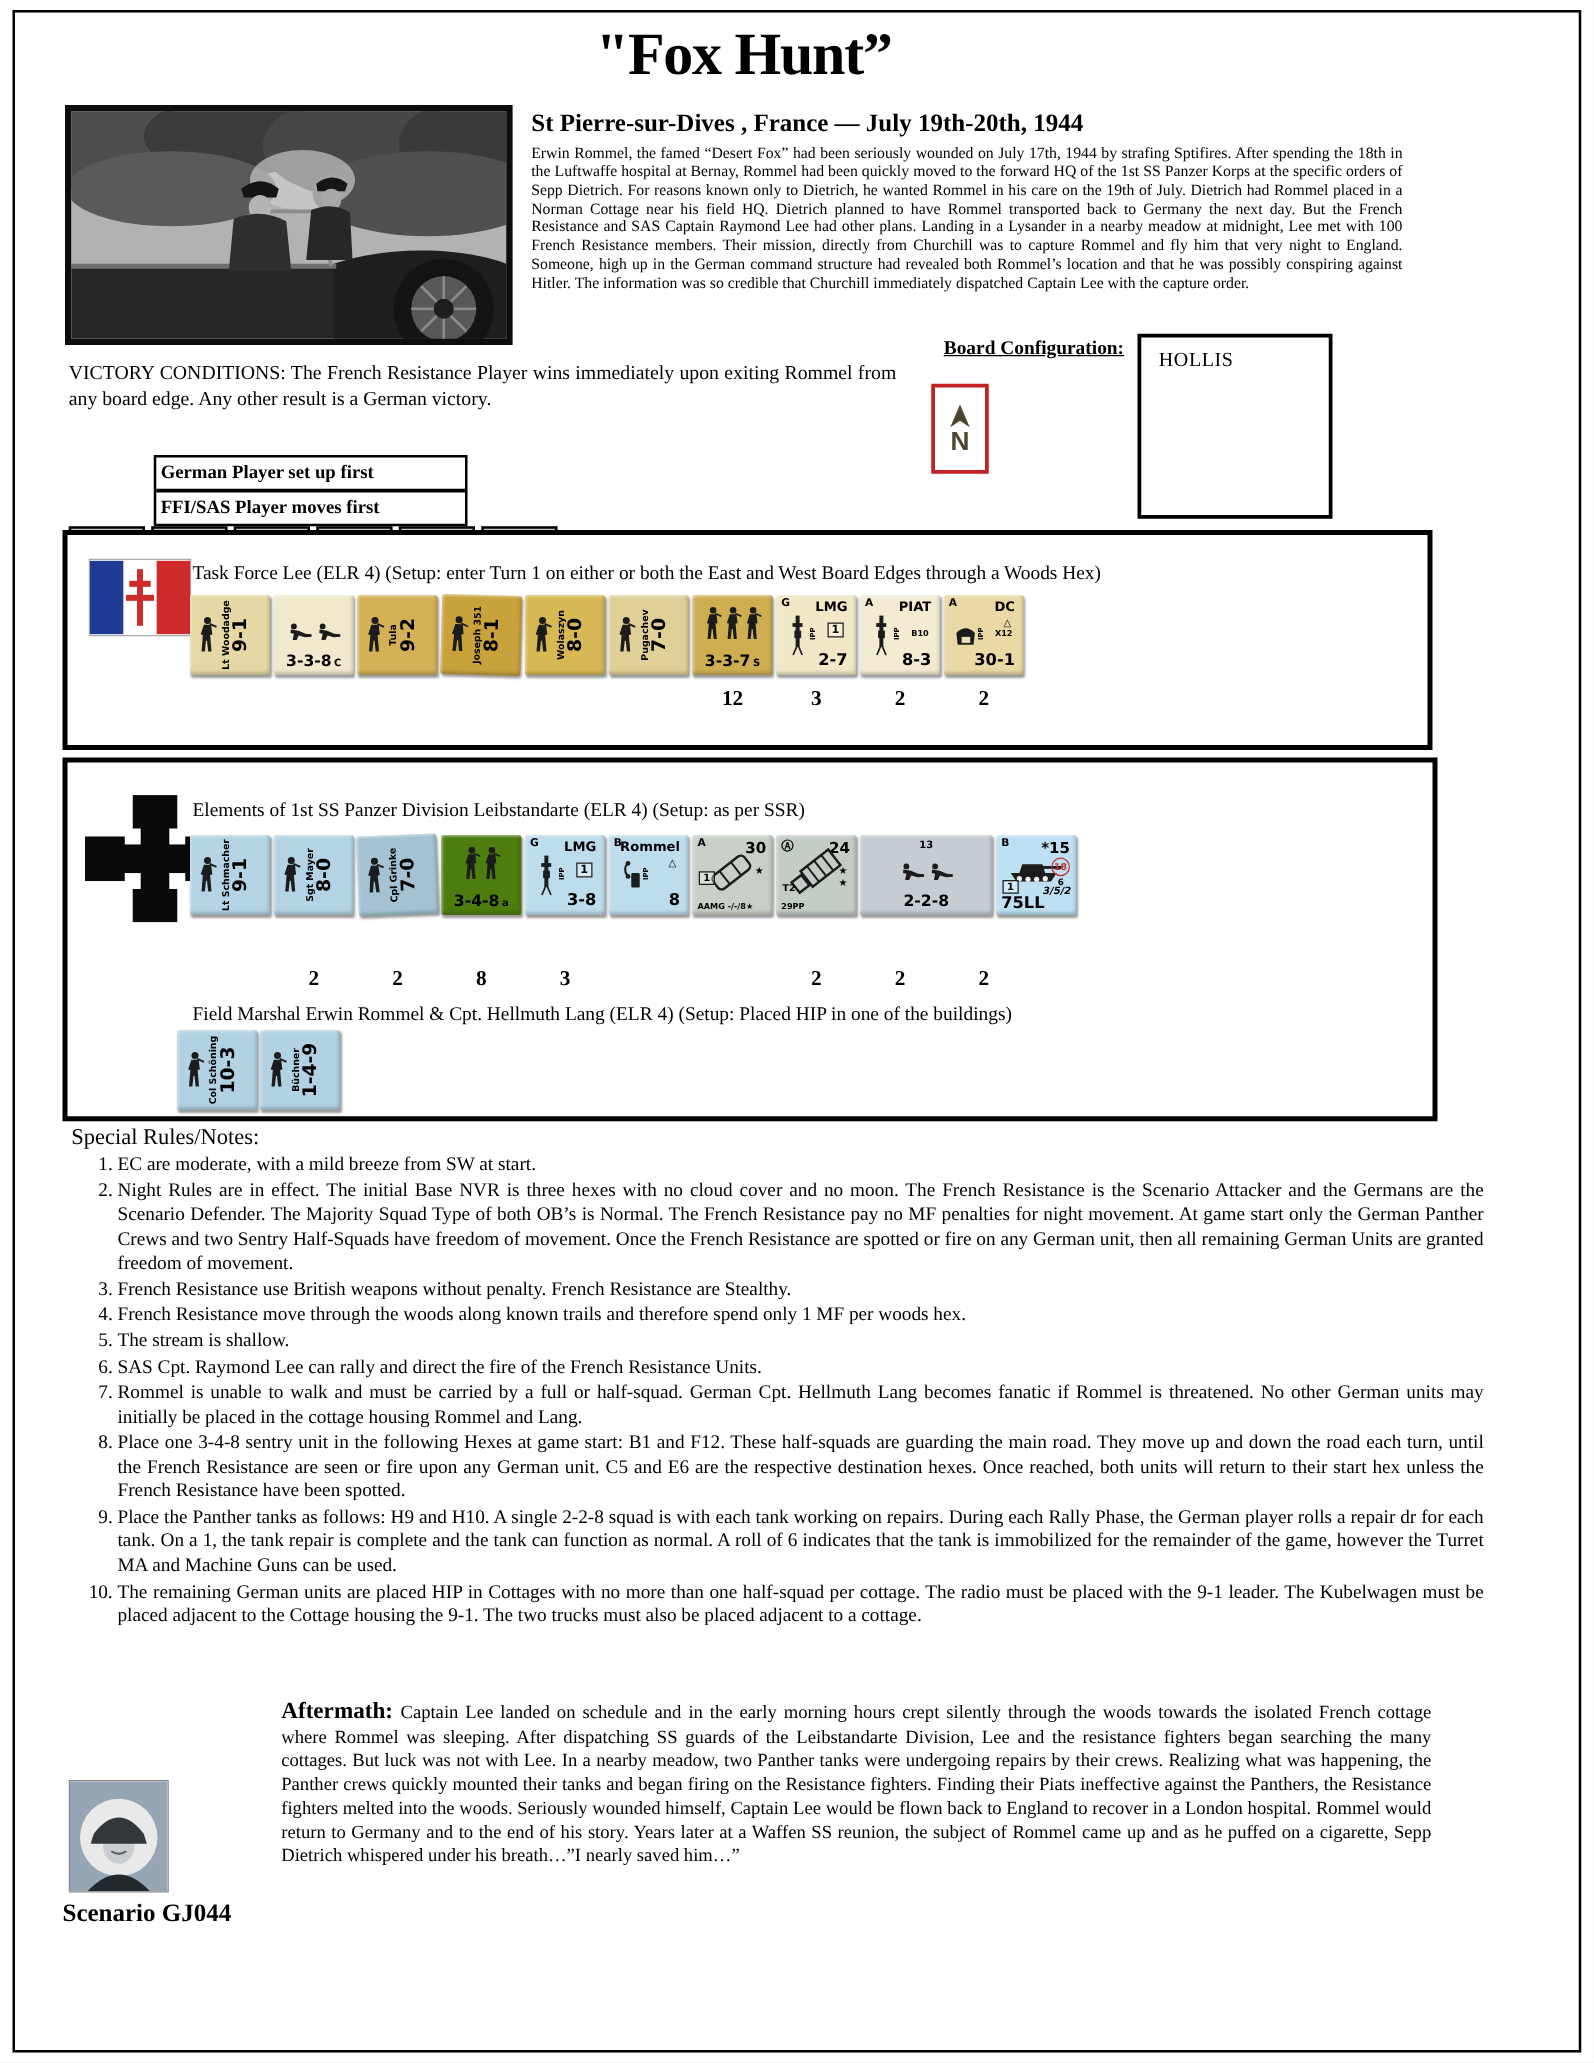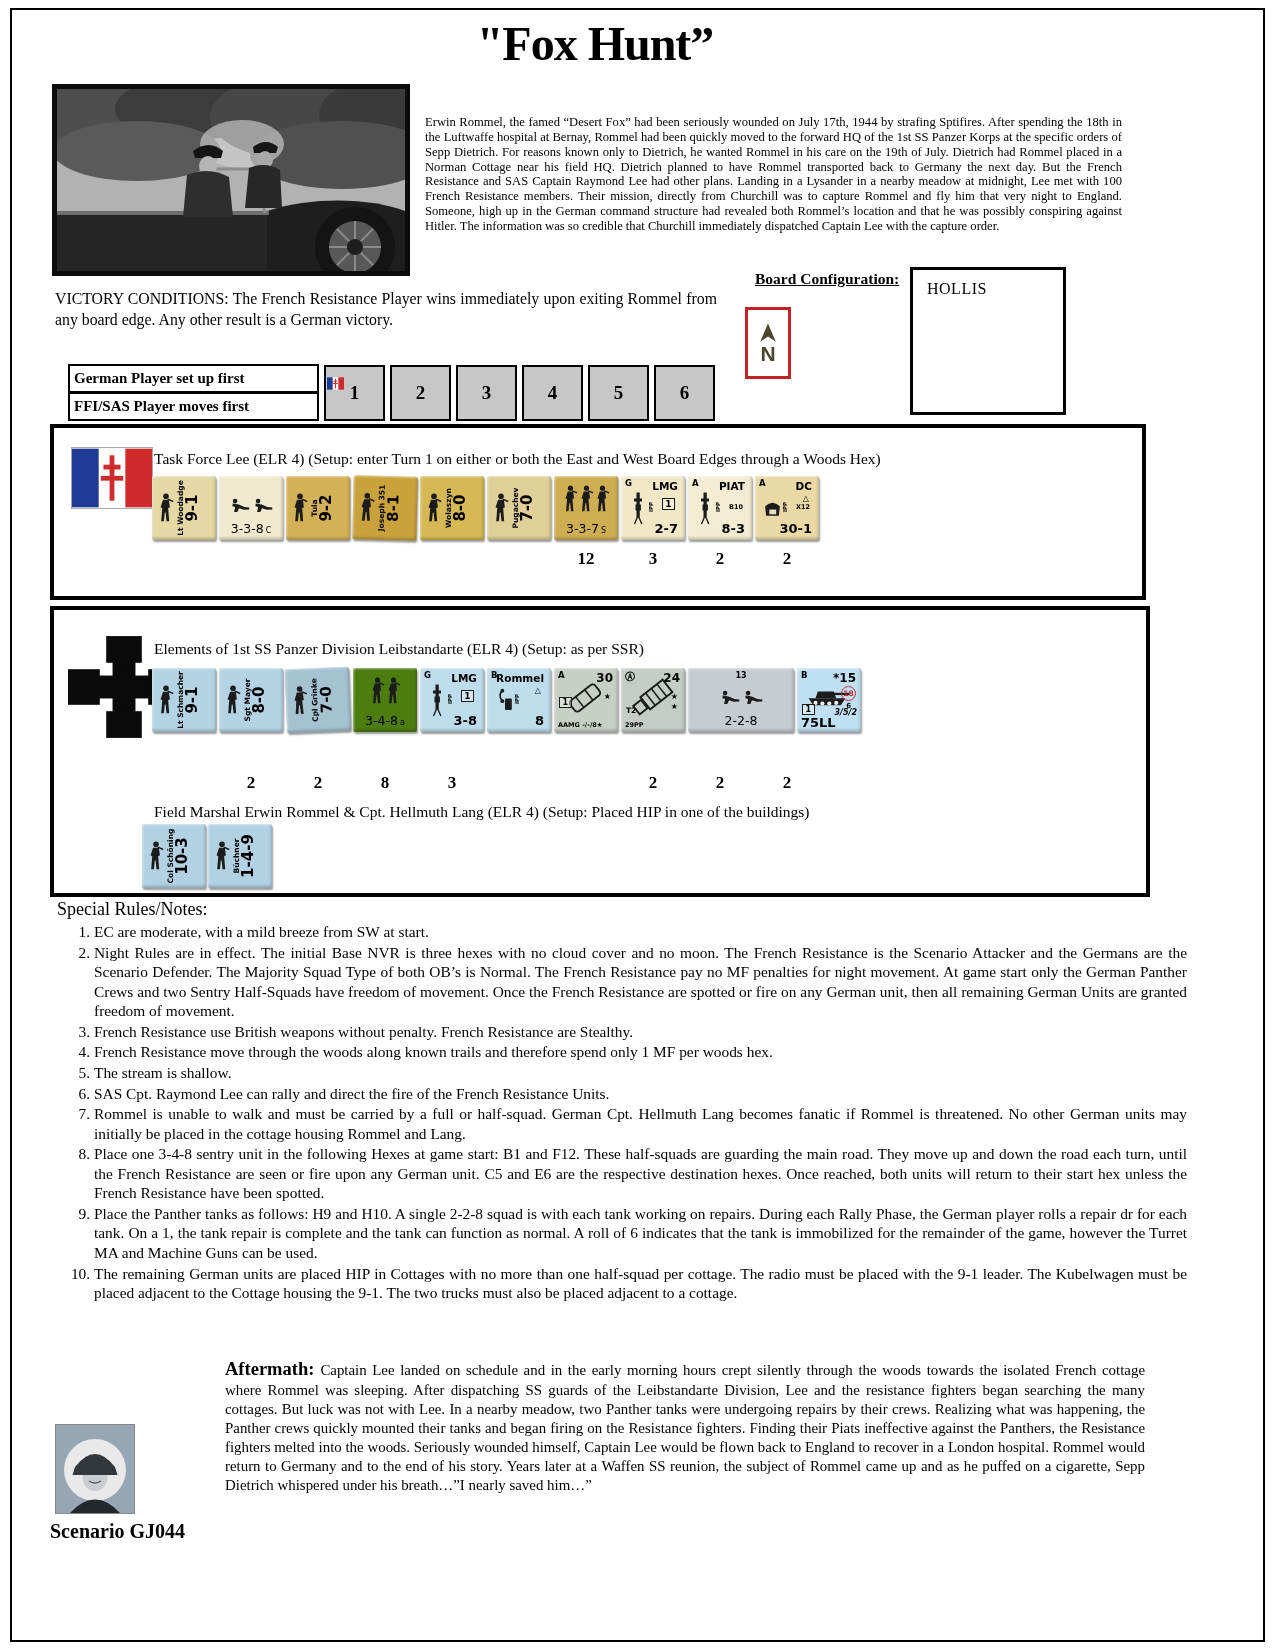--- a/index.html
+++ b/index.html
@@ -18,21 +18,21 @@
   .victory{position:absolute;left:55px;top:288px;width:662px;font-size:15.8px;line-height:1.33;text-align:justify;}
   
   .bconf{position:absolute;left:755px;top:270px;font-size:15.5px;font-weight:bold;text-decoration:underline;}
   .compass{position:absolute;left:745px;top:307px;width:40px;height:66px;border:3px solid #c32222;background:#fff;
            display:flex;flex-direction:column;align-items:center;justify-content:center;}
   .compass svg{width:26px;height:24px;}
   .nlet{font-family:"Liberation Sans",sans-serif;font-weight:bold;font-size:21px;color:#4d452e;margin-top:-3px;line-height:1;}
   .hollis{position:absolute;left:910px;top:267px;width:156px;height:148px;border:3px solid #000;box-sizing:border-box;
           font-size:16px;letter-spacing:.5px;padding:10px 0 0 14px;}
   
-  .ttrack{position:absolute;left:68px;top:364px;display:flex;align-items:center;}
+  .ttrack{position:absolute;left:50px;top:364px;display:flex;align-items:center;flex-direction:column;}
   .tlabels{width:247px;border:2px solid #000;background:#fff;}
   .trow{height:25px;line-height:25px;padding-left:4px;font-weight:bold;font-size:15px;white-space:nowrap;}
   .trow:first-child{border-bottom:3px solid #000;}
   .tcells{display:flex;margin-left:5px;gap:5px;}
   .tcell{width:57px;height:52px;border:2px solid #000;background:#c7c7c7;position:relative;
          display:flex;align-items:center;justify-content:center;font-size:19px;font-weight:bold;}
   .tflag{position:absolute;left:1px;top:5px;width:17px;height:23px;}
   
   .gbox{position:absolute;border:4px solid #000;background:#fff;}
   .box1{left:50px;top:424px;width:1088px;height:168px;}
@@ -50,21 +50,21 @@
            font-family:"DejaVu Sans",sans-serif;}
   .tl{transform:rotate(-2.2deg);} .tr{transform:rotate(1.4deg);}
   .cfig{position:absolute;left:6px;top:15px;width:16px;height:33px;fill:#1c1c1c;}
   .rot{position:absolute;left:58%;top:50%;width:62px;transform:translate(-50%,-50%) rotate(-90deg);
        display:flex;flex-direction:column;align-items:center;line-height:1.05;}
   .nm{font-size:7.5px;font-weight:bold;white-space:nowrap;}
   .rt{font-size:15px;font-weight:bold;white-space:nowrap;}
   .sqfigs{position:absolute;top:9px;left:0;right:0;display:flex;justify-content:center;gap:1px;fill:#1c1c1c;}
   .sqfigs svg{width:15px;height:27px;}
   .sqfigs.low{top:22px;} .sqfigs.low svg{width:22px;height:15px;}
-  .sqlab{position:absolute;bottom:4px;left:0;right:0;text-align:center;font-size:12.5px;font-weight:normal;}
+  .sqlab{position:absolute;bottom:4px;left:0;right:0;text-align:center;font-size:12.5px;font-weight:bold;}
   .sfx{font-size:8px;margin-left:2px;}
   .hstop{position:absolute;top:3px;left:0;right:0;text-align:center;font-size:8px;font-weight:bold;}
   .cor{position:absolute;top:2px;left:4px;font-size:8.5px;font-weight:bold;}
   .cor.big{font-size:10px;}
   .swt{position:absolute;top:4px;right:7px;font-size:10.5px;font-weight:bold;}
   .gunv{position:absolute;left:12px;top:11px;width:10px;height:44px;fill:#1c1c1c;stroke:#1c1c1c;}
   .pp{position:absolute;left:25px;top:28px;font-size:5.5px;font-weight:bold;transform:rotate(-90deg);}
   .bx{position:absolute;right:10px;top:22px;border:1.3px solid #1c1c1c;padding:0 2.5px;font-size:9px;font-weight:bold;background:rgba(255,255,255,.35);}
   .swnote{position:absolute;right:9px;top:27px;font-size:6.5px;font-weight:bold;}
   .swtri{position:absolute;right:10px;top:18px;font-size:8px;}
@@ -195,20 +195,21 @@
       <path d="M196 58 q13 -10 25 0 l-2 6 h-22 z" fill="#161616"></path>
       <ellipse cx="208" cy="71" rx="8" ry="9" fill="#a8a8a8"></ellipse>
       <path d="M192 79 q17 -7 31 2 l2 38 h-37 z" fill="#272727"></path>
       <circle cx="298" cy="158" r="40" fill="#141414"></circle>
       <circle cx="298" cy="158" r="26" fill="#585858"></circle>
       <path d="M298 132 v52 M272 158 h52 M280 140 l36 36 M316 140 l-36 36" stroke="#8a8a8a" stroke-width="2"></path>
       <circle cx="298" cy="158" r="8" fill="#1e1e1e"></circle>
     </svg>
   </div>
 
+  <div class="loc">St Pierre-sur-Dives , France  —  July 19th-20th, 1944</div>
   <div class="intro">Erwin Rommel, the famed “Desert Fox” had been seriously wounded on July 17th, 1944 by strafing Sptifires. After spending the 18th in the Luftwaffe hospital at Bernay, Rommel had been quickly moved to the forward HQ of the 1st SS Panzer Korps at the specific orders of Sepp Dietrich. For reasons known only to Dietrich, he wanted Rommel in his care on the 19th of July.  Dietrich had Rommel placed in a Norman Cottage near his field HQ. Dietrich planned to have Rommel transported back to Germany the next day.  But the French Resistance and SAS Captain Raymond Lee had other plans. Landing in a Lysander in a nearby meadow at midnight,  Lee met with 100 French Resistance members. Their mission, directly from Churchill was to capture Rommel and fly him that very night to England. Someone, high up in the German command structure had revealed both Rommel’s location and that he was possibly conspiring against Hitler.  The information was so credible that Churchill immediately dispatched Captain Lee with the capture order.</div>
 
   <div class="victory">VICTORY CONDITIONS:  The French Resistance Player wins immediately upon exiting Rommel from any board edge. Any other result is a German victory.</div>
 
   <div class="bconf">Board Configuration:</div>
   <div class="compass">
     <svg viewBox="0 0 30 26">
       <path d="M15 1 L24 22 L15 16 L6 22 Z" fill="#4d452e"></path>
     </svg>
     <span class="nlet">N</span>

